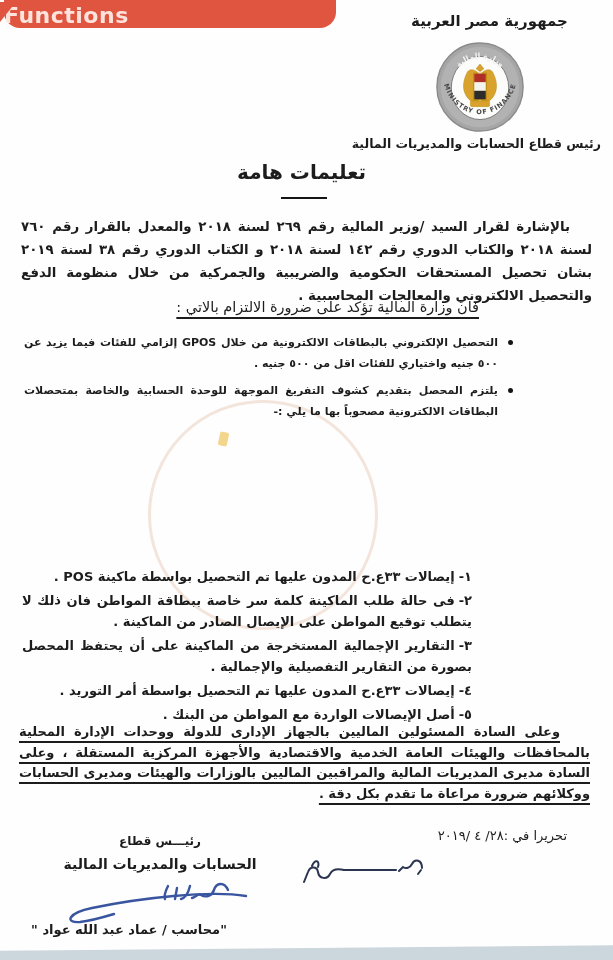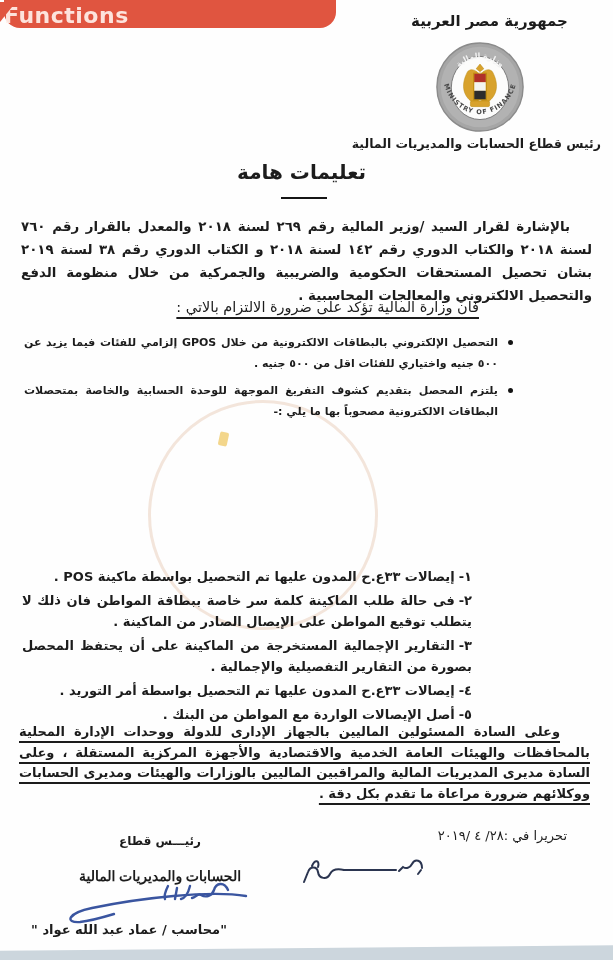--- a/index.html
+++ b/index.html
@@ -56,21 +56,21 @@
   .closing { position:absolute; top:722px; right:23px; left:19px; direction:rtl;
     text-align:justify; font-size:13px; font-weight:700; line-height:20.5px;
     text-indent:30px; text-decoration:underline; text-underline-offset:4.5px;
     text-decoration-thickness:1.5px; }
 
   .date-line { position:absolute; top:828px; right:46px; direction:rtl;
     font-size:13px; font-weight:400; }
 
   .sign-block { position:absolute; top:834px; left:58px; width:204px; text-align:center; direction:rtl; }
   .sign-t1 { font-size:12px; font-weight:700; letter-spacing:1px; }
-  .sign-t2 { font-size:14px; font-weight:700; margin-top:20px;font-family:Liberation Serif, serif; }
+  .sign-t2 { font-size:14px; font-weight:700; margin-top:8px; }
   .blue-sign { position:absolute; top:876px; left:50px; width:210px; height:62px; }
   .signatory { position:absolute; top:922px; left:14px; width:230px; text-align:center;
     direction:rtl; font-size:13px; font-weight:700; }
   .mid-sign { position:absolute; top:846px; left:272px; width:165px; height:62px; }
 </style>
 </head>
 <body>
 
 <div class="page">
 

